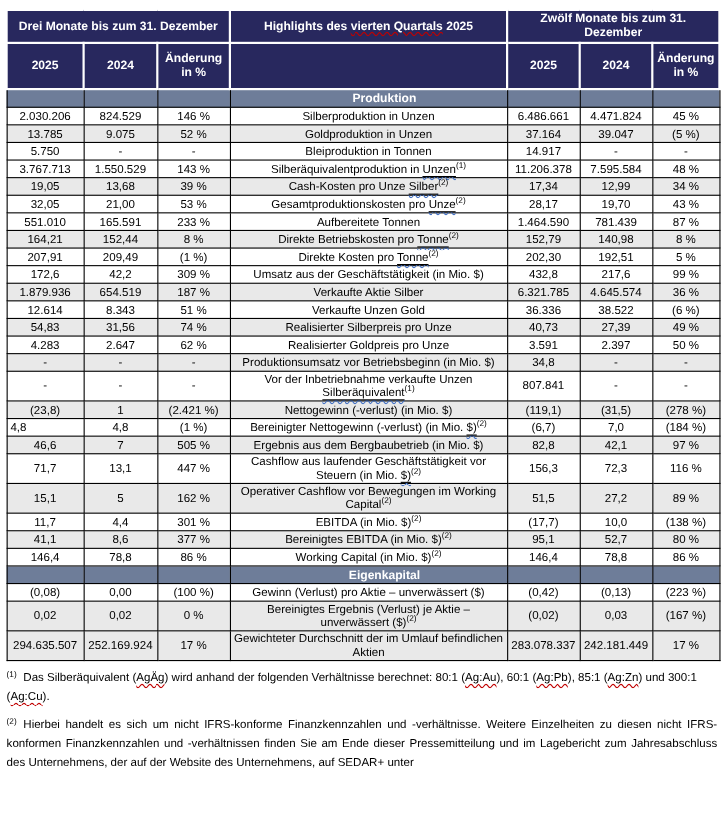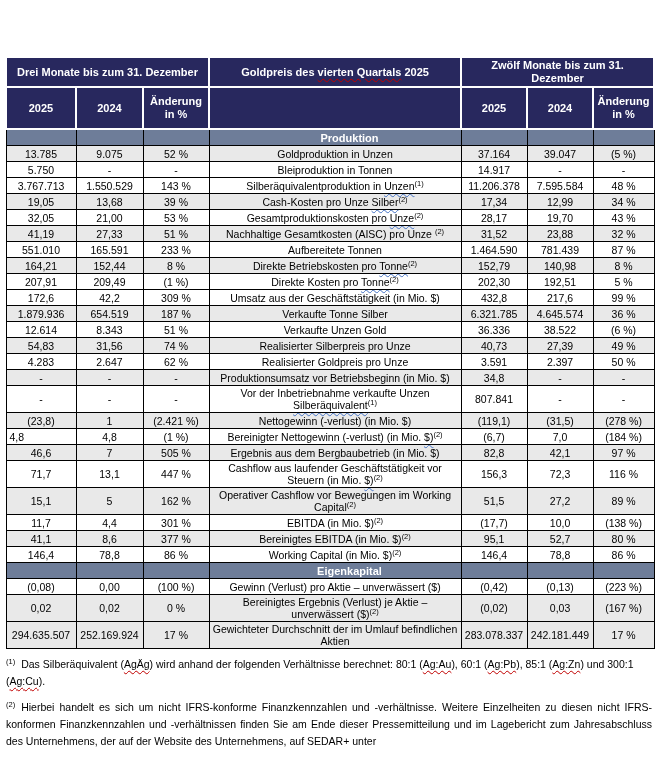--- a/index.html
+++ b/index.html
@@ -1,19 +1,19 @@
 <!DOCTYPE html>
 <html><head>
 <meta charset="utf-8">
 <style>
   html,body{margin:0;padding:0;background:#ffffff;}
   body{width:658px;font-family:"Liberation Sans", sans-serif;color:#000;}
   .page{padding:8px 5px 6px 5px;}
 
-  table.main{border-collapse:collapse;table-layout:fixed;width:648px;margin-top:48px;}
+  table.main{border-collapse:collapse;table-layout:fixed;width:648px;}
   table.main col.c1{width:70px}
   table.main col.c2{width:67px}
   table.main col.c3{width:66px}
   table.main col.c4{width:252px}
   table.main col.c5{width:66px}
   table.main col.c6{width:66px}
   table.main col.c7{width:61px}
 
   thead th{
     background:#28285E;color:#fff;font-weight:bold;
@@ -58,21 +58,21 @@
         <col class="c2">
         <col class="c3">
         <col class="c4">
       <col class="c5">
         <col class="c6">
         <col class="c7">
     </colgroup>
     <thead>
       <tr class="hdr-period">
         <th colspan="3">Drei Monate bis zum 31. Dezember</th>
-        <th><span>Goldpreis des </span><span class="sq">vierten Quartals</span><span> 2025</span></th>
+        <th><span>Highlights des </span><span class="sq">vierten Quartals</span><span> 2025</span></th>
         <th colspan="3">Zwölf Monate bis zum 31. Dezember</th>
       </tr>
       <tr class="hdr-year">
         <th>2025</th>
         <th>2024</th>
         <th>Änderung in %</th>
         <th></th>
         <th>2025</th>
         <th>2024</th>
         <th>Änderung in %</th>
@@ -81,20 +81,29 @@
     <tbody id="tbody">
         <tr class="band">
           <td></td>
           <td></td>
           <td></td>
           <td>Produktion</td>
           <td></td>
           <td></td>
           <td></td>
         </tr>
+        <tr class="">
+          <td>2.030.206</td>
+          <td>824.529</td>
+          <td>146 %</td>
+          <td><span>Silberproduktion in Unzen</span></td>
+          <td>6.486.661</td>
+          <td>4.471.824</td>
+          <td>45 %</td>
+        </tr>
         <tr class="stripe">
           <td>13.785</td>
           <td>9.075</td>
           <td>52 %</td>
           <td><span>Goldproduktion in Unzen</span></td>
           <td>37.164</td>
           <td>39.047</td>
           <td>(5 %)</td>
         </tr>
         <tr class="">
@@ -126,29 +135,20 @@
         </tr>
         <tr class="">
           <td>32,05</td>
           <td>21,00</td>
           <td>53 %</td>
           <td><span>Gesamtproduktionskosten pro </span><span class="gw"><span class="us">Unze</span></span><sup>(2)</sup></td>
           <td>28,17</td>
           <td>19,70</td>
           <td>43 %</td>
         </tr>
-        <tr class="stripe">
-          <td>41,19</td>
-          <td>27,33</td>
-          <td>51 %</td>
-          <td><span>Nachhaltige Gesamtkosten (AISC) pro Unze </span><sup>(2)</sup></td>
-          <td>31,52</td>
-          <td>23,88</td>
-          <td>32 %</td>
-        </tr>
         <tr class="">
           <td>551.010</td>
           <td>165.591</td>
           <td>233 %</td>
           <td><span>Aufbereitete Tonnen</span></td>
           <td>1.464.590</td>
           <td>781.439</td>
           <td>87 %</td>
         </tr>
         <tr class="stripe">
@@ -175,21 +175,21 @@
           <td>309 %</td>
           <td><span>Umsatz aus der Geschäftstätigkeit (in Mio. $)</span></td>
           <td>432,8</td>
           <td>217,6</td>
           <td>99 %</td>
         </tr>
         <tr class="stripe">
           <td>1.879.936</td>
           <td>654.519</td>
           <td>187 %</td>
-          <td><span>Verkaufte Tonne Silber</span></td>
+          <td><span>Verkaufte Aktie Silber</span></td>
           <td>6.321.785</td>
           <td>4.645.574</td>
           <td>36 %</td>
         </tr>
         <tr class="">
           <td>12.614</td>
           <td>8.343</td>
           <td>51 %</td>
           <td><span>Verkaufte Unzen Gold</span></td>
           <td>36.336</td>

